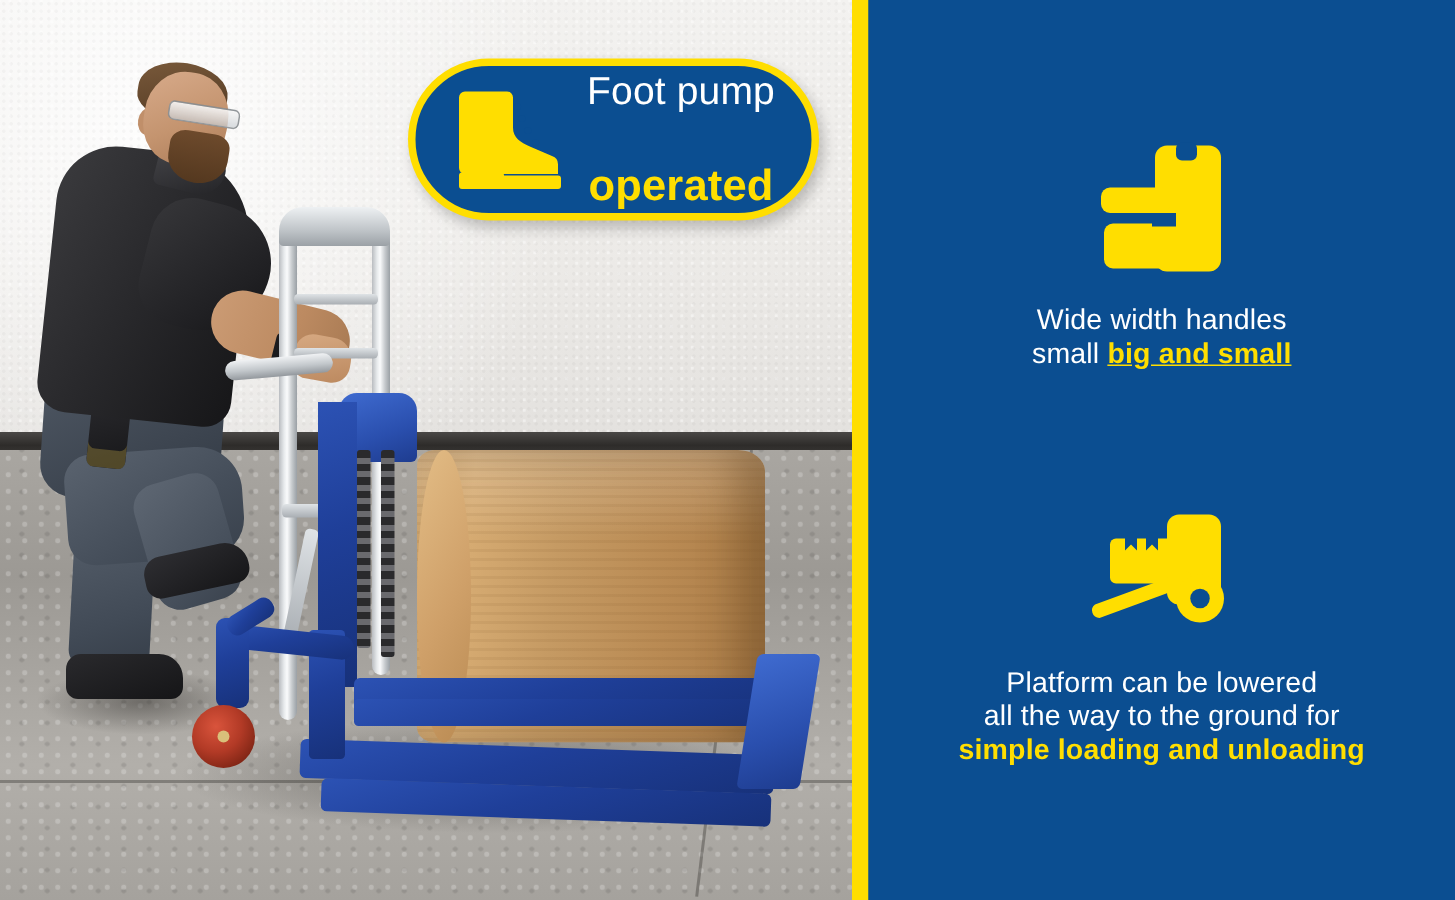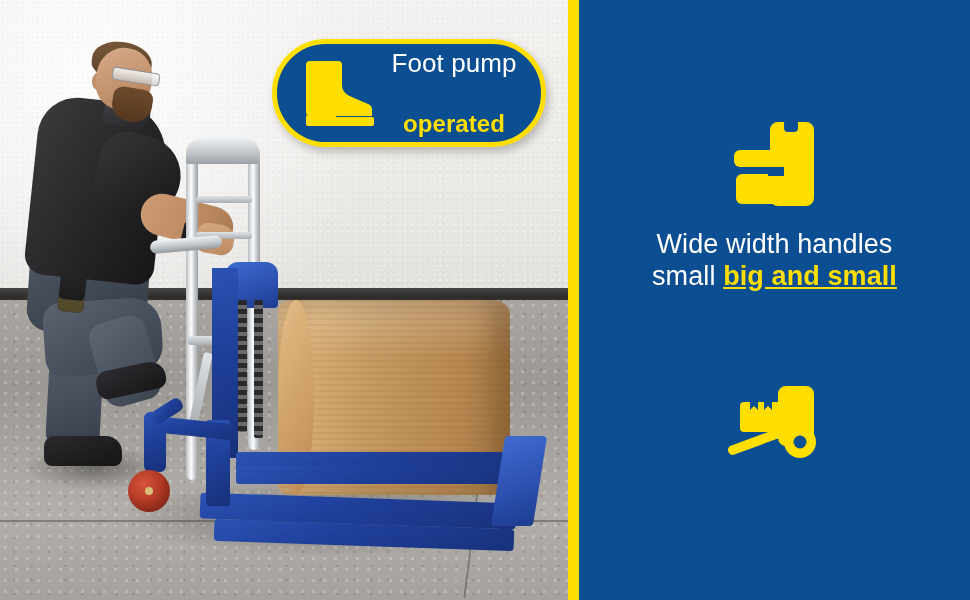--- a/index.html
+++ b/index.html
@@ -242,21 +242,21 @@
     box-shadow:3px 5px 9px rgba(0,0,0,.22);
   }
   #badge .b-icon{
     flex:0 0 auto;width:92px;display:flex;align-items:center;justify-content:center;
     margin-left:14px;
   }
   #badge .b-text{
     flex:1 1 auto;text-align:center;line-height:1.18;padding-right:16px;
   }
   .b-l1{display:block;color:#ffffff;font-size:26px;font-weight:400;letter-spacing:.1px;}
-  .b-l2{display:block;color:#ffde00;font-size:24px;font-weight:bold;letter-spacing:.1px;margin-top:32px;}
+  .b-l2{display:block;color:#ffde00;font-size:29px;font-weight:bold;letter-spacing:.1px;margin-top:32px;}
 
   
   #divider{
     position:absolute;left:568px;top:0;width:11px;height:600px;
     background:#ffde00;
   }
 
   
   #features{
     position:absolute;left:579px;top:0;width:391px;height:600px;
@@ -265,21 +265,21 @@
     justify-content:center;
     box-sizing:border-box;
     padding:0 12px;
   }
   .feature{
     text-align:center;
   }
   .feature.f1{margin-top:6px;margin-bottom:86px;}
   .f-icon{height:92px;display:flex;align-items:center;justify-content:center;margin-bottom:18px;}
   .f-text{line-height:1.2;}
-  .f-line{display:block;font-size:27px;color:#ffffff;font-weight:400;letter-spacing:.1px;}
+  .f-line{display:block;font-size:19px;color:#ffffff;font-weight:400;letter-spacing:.1px;}
   .f-line b{color:#ffde00;font-weight:bold;text-decoration:underline;}
   .f-line.hl{color:#ffde00;font-weight:bold;}
 </style>
 </head>
 <body>
 
 <div id="banner">
 
   <div id="photo">
 
@@ -405,16 +405,21 @@
             <path d="M6 62 L66 40 a5 5 0 0 1 3 9 L9 71 a5 5 0 0 1 -3 -9 z"></path>
             <circle cx="76" cy="58" r="16"></circle>
           </g>
           <g fill="#0b4e91">
             <path d="M30 14 h4 v12 l-4 -4 -4 4 v-12 z"></path>
             <path d="M44 14 h4 v12 l-4 -4 -4 4 v-12 z"></path>
             <circle cx="76" cy="58" r="6.5"></circle>
           </g>
         </svg>
       </div>
+      <div class="f-text">
+        <span class="f-line">Platform can be lowered</span>
+        <span class="f-line">all the way to the ground for</span>
+        <span class="f-line hl">simple loading and unloading</span>
+      </div>
     </div>
 
   </div>
 </div>
 
 </body></html>

